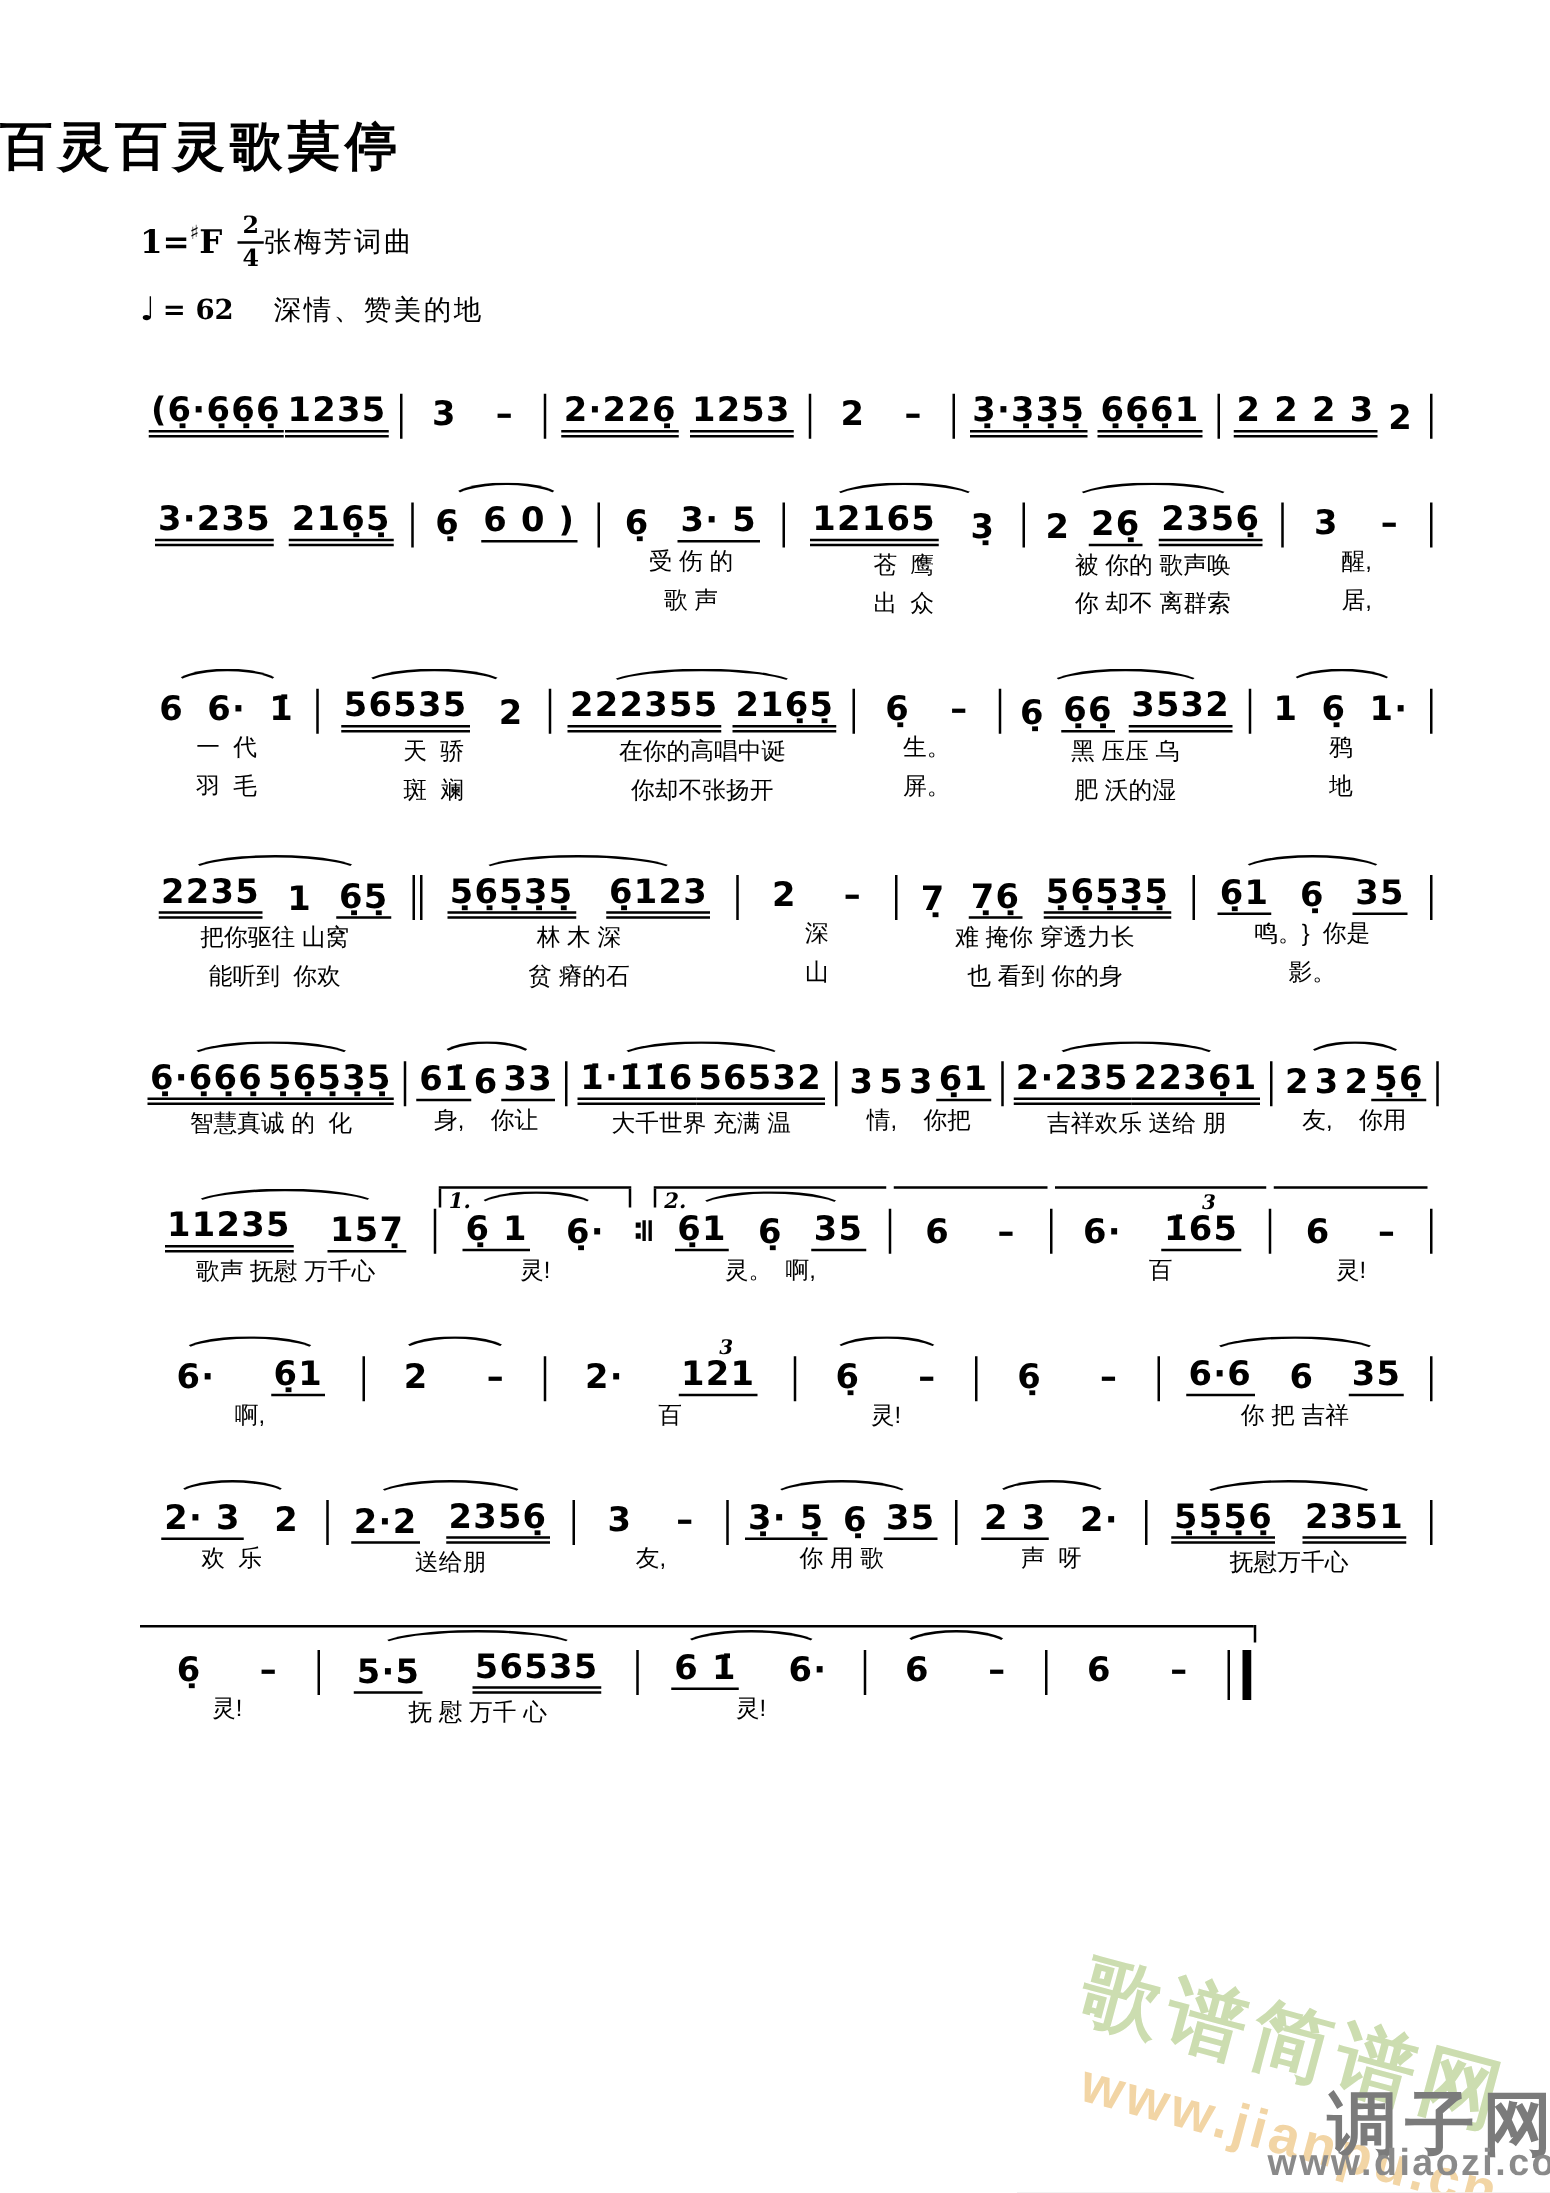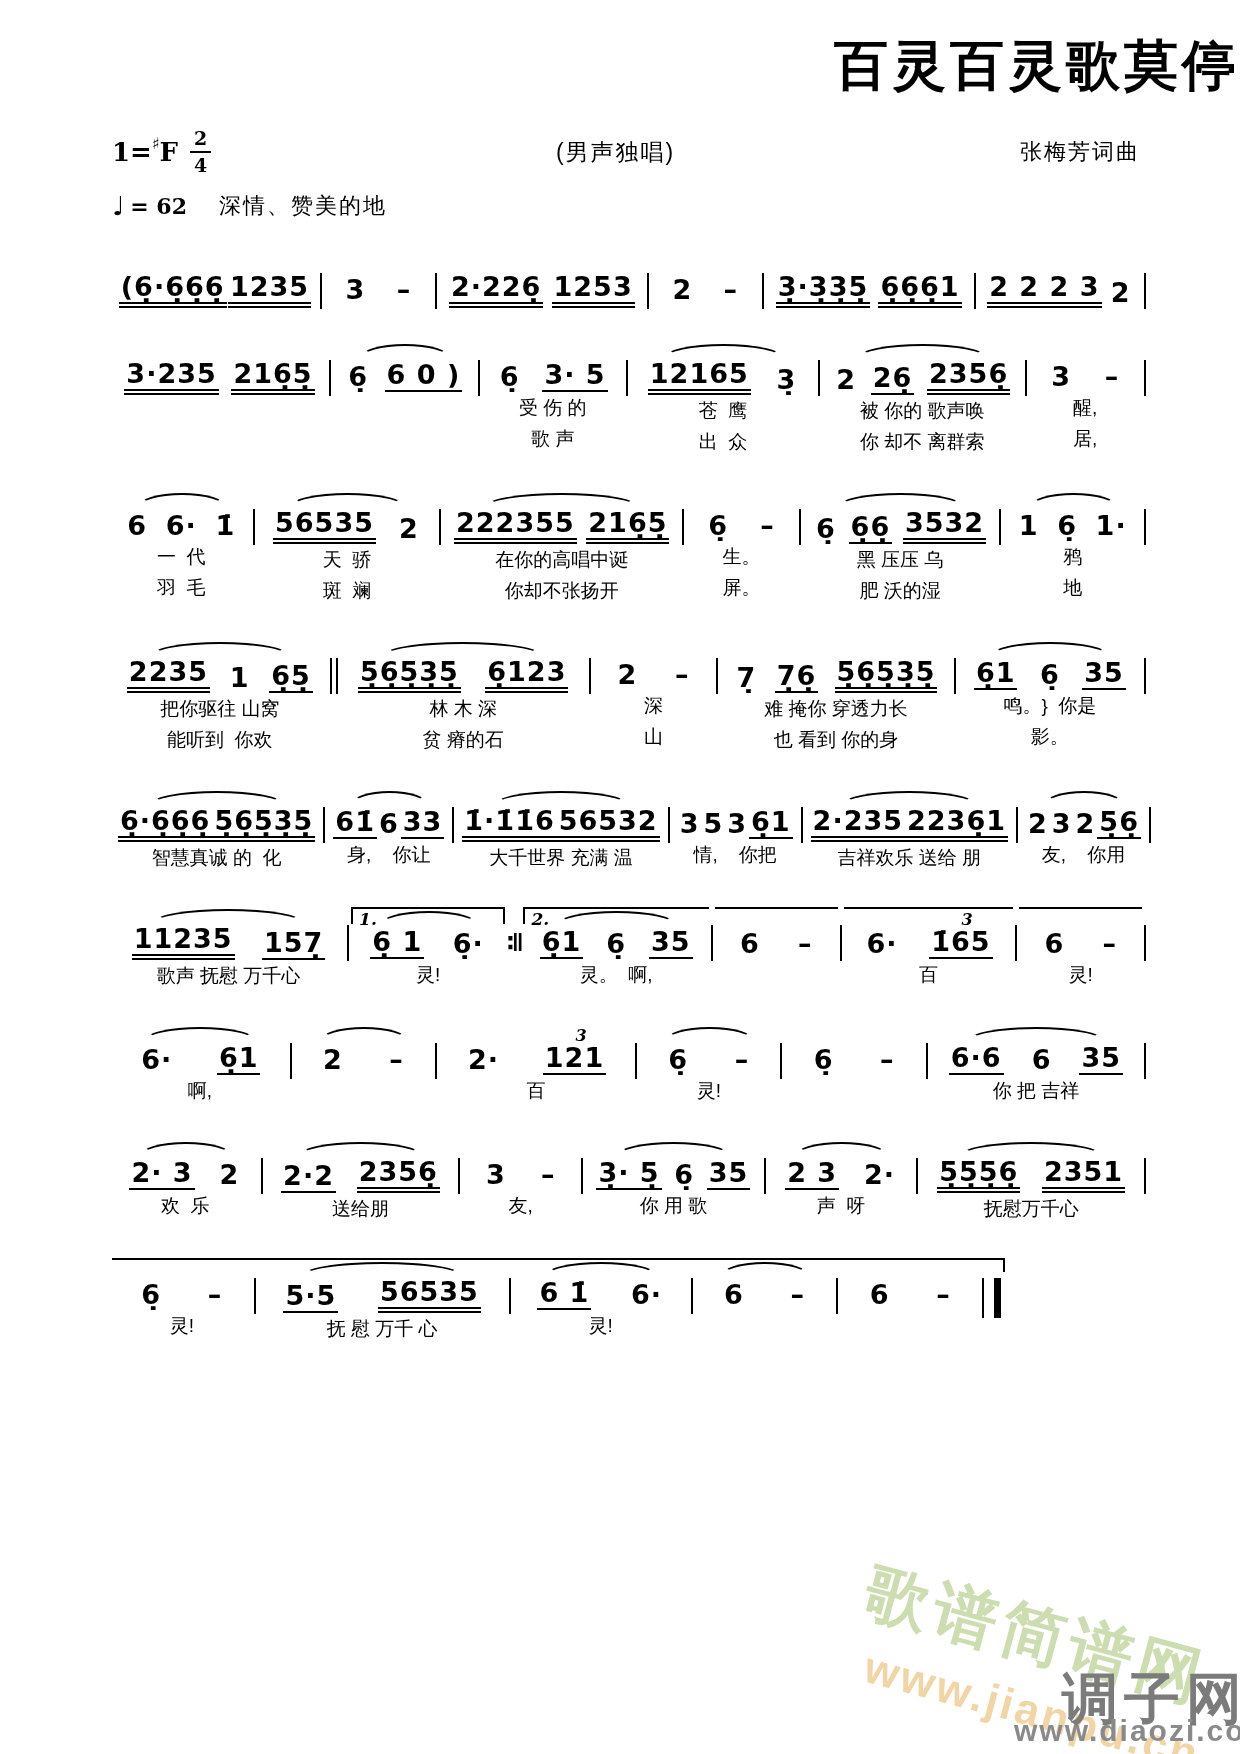--- a/index.html
+++ b/index.html
@@ -1,19 +1,19 @@
 <!DOCTYPE html>
 <html><head>
 <meta charset="utf-8">
 <style>
   html,body{margin:0;padding:0;background:#e8e8e8;}
   .page{width:1240px;height:1754px;background:#ffffff;position:relative;overflow:hidden;
         margin:0 auto;font-family:"Liberation Sans","DejaVu Sans",sans-serif;color:#000;}
   
-  .title{padding-top:30px;text-align:right;font-size:54px;font-weight:700;letter-spacing:4px;
+  .title{padding-top:89px;text-align:left;font-size:42px;font-weight:700;letter-spacing:4px;
          font-family:"DejaVu Sans",sans-serif;}
   .meta{display:flex;align-items:center;padding:26px 100px 0 112px;}
   .keysig{font-family:"DejaVu Serif","Liberation Serif",serif;font-weight:700;font-size:26px;
           display:flex;align-items:center;}
   .sharp{vertical-align:super;font-size:60%;position:relative;top:-9px;}
   .frac{display:inline-flex;flex-direction:column;text-align:center;font-size:19px;line-height:1;
         margin-left:12px;font-weight:700;}
   .frac .num{border-bottom:2px solid #000;padding:0 4px 3px;}
   .frac .den{padding-top:3px;}
   .subtitle{flex:1;text-align:center;font-size:23px;letter-spacing:2px;}
@@ -67,21 +67,20 @@
   <div class="meta">
     <div class="keysig">
       <span>1=</span>
         <span class="sharp">♯</span>
         <span>F</span>
       <span class="frac">
         <span class="num">2</span>
         <span class="den">4</span>
       </span>
     </div>
-    <div class="subtitle">(男声独唱)</div>
     <div class="credit">张梅芳词曲</div>
   </div>
 
   <div class="tempo">
     <span class="note-glyph">♩</span>
     <span class="tval">= 62</span>
     <span class="expr">深情、赞美的地</span>
   </div>
 
   <div class="score">

